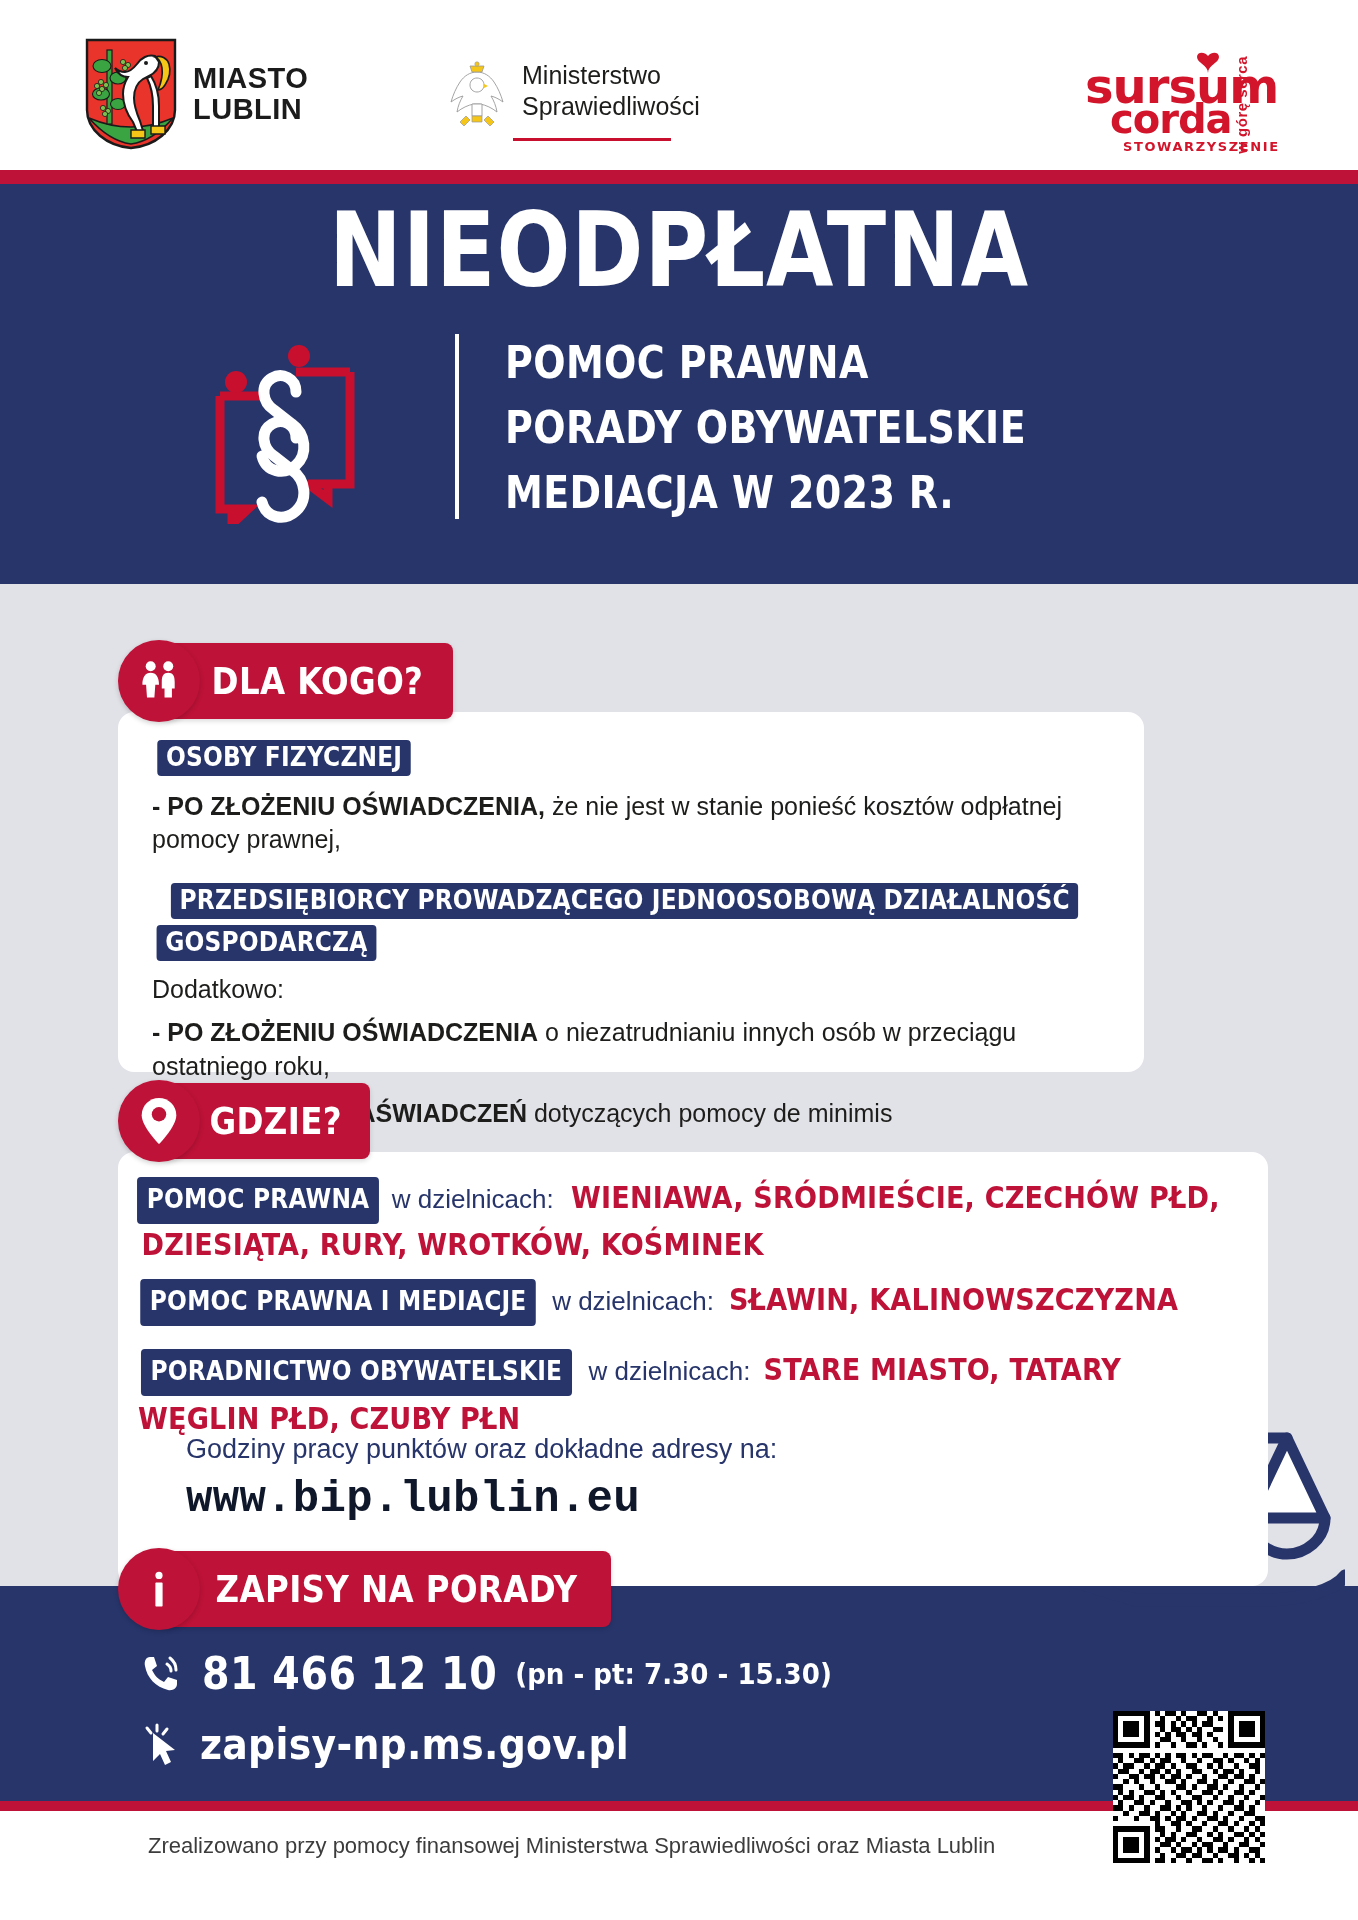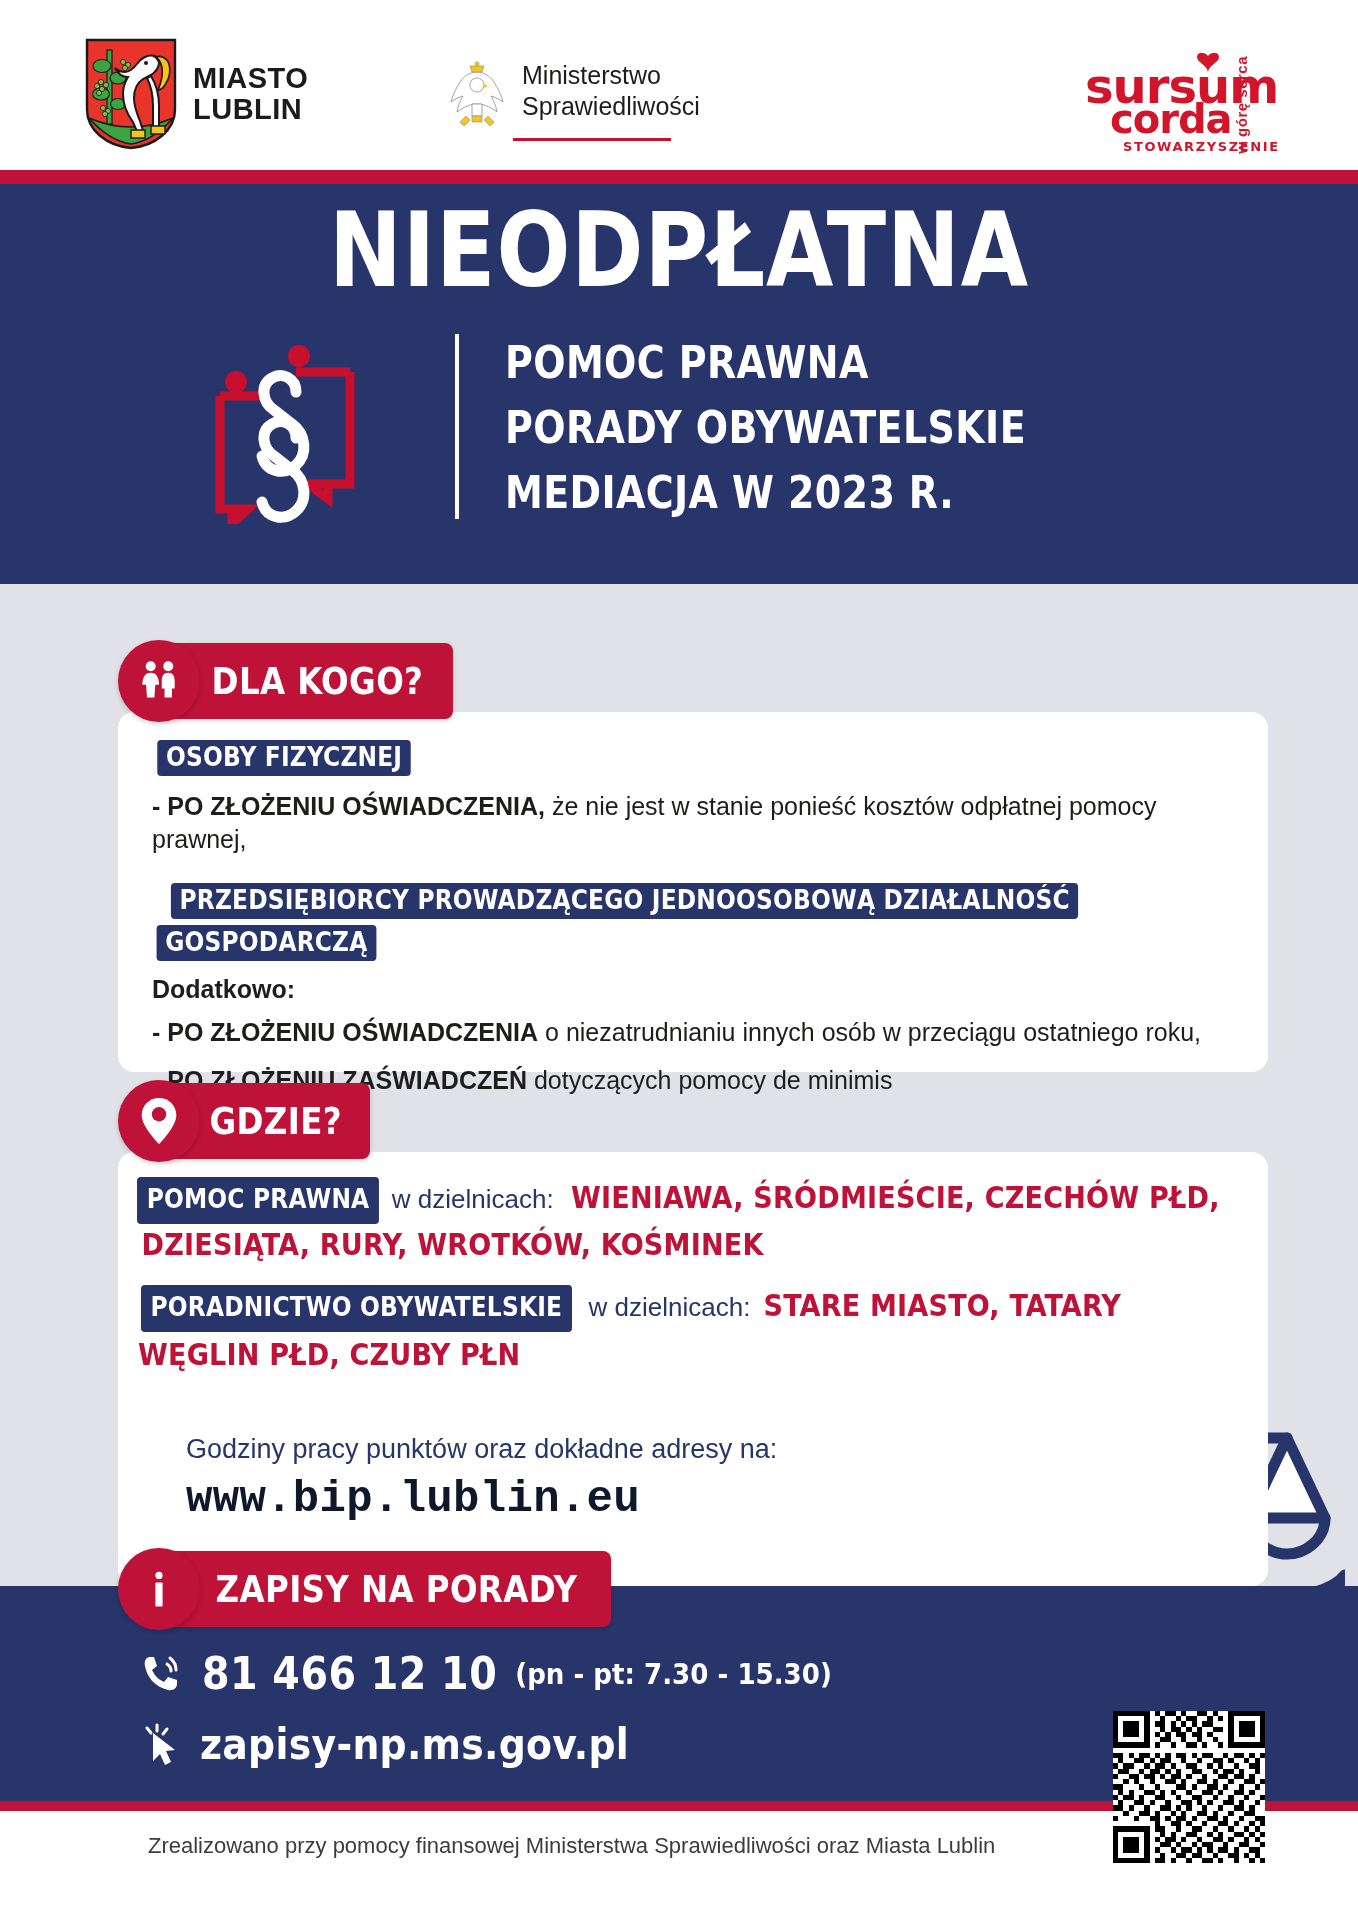--- a/index.html
+++ b/index.html
@@ -226,33 +226,33 @@
         <path d="M17 17 C11 17 8 22 8 30 L12 30 L13 44 L21 44 L22 30 L26 30 C26 22 23 17 17 17 Z" fill="#fff"></path>
         <circle cx="36" cy="10" r="5.4" fill="#fff"></circle>
         <path d="M36 17 C31 17 29 20 29 27 L29 34 L32 34 L32 44 L40 44 L40 34 L43 34 L43 27 C43 20 41 17 36 17 Z" fill="#fff"></path>
       </svg>
     </div>
     <div class="badge-pill">
       <span>DLA KOGO?</span>
     </div>
   </div>
 
-  <div class="card" style="left:118px;top:712px;width:1150px;height:360px;">
+  <div class="card" style="left:118px;top:712px;width:1026px;height:360px;">
     <div style="padding:28px 34px 0 34px;">
       <div class="tag">OSOBY FIZYCZNEJ</div>
       <div class="line" style="margin-top:14px;">
         <span class="lead">- PO ZŁOŻENIU OŚWIADCZENIA,</span><span> że nie jest w stanie ponieść kosztów odpłatnej pomocy prawnej,</span>
       </div>
       <div style="margin-top:26px;">
         <div class="tag">PRZEDSIĘBIORCY PROWADZĄCEGO JEDNOOSOBOWĄ DZIAŁALNOŚĆ</div>
       </div>
       <div style="margin-top:6px;">
         <div class="tag">GOSPODARCZĄ</div>
       </div>
-      <div class="line" style="margin-top:12px;font-weight:700;">Dodatkowo:</div>
+      <div class="line" style="margin-top:12px;font-weight:400;">Dodatkowo:</div>
       <div class="line" style="margin-top:10px;">
         <span class="lead">- PO ZŁOŻENIU OŚWIADCZENIA</span><span> o niezatrudnianiu innych osób w przeciągu ostatniego roku,</span>
       </div>
       <div class="line" style="margin-top:14px;">
         <span class="lead">- PO ZŁOŻENIU ZAŚWIADCZEŃ</span><span> dotyczących pomocy de minimis</span>
       </div>
     </div>
   </div>
 
   <div class="badge" style="left:118px;top:1080px;">
@@ -272,20 +272,25 @@
 
       <div class="dist-row">
         <span class="dist-tag">POMOC PRAWNA</span>
         <span class="dist-mid">w dzielnicach:</span>
         <span class="dist-red">WIENIAWA, ŚRÓDMIEŚCIE, CZECHÓW PŁD,</span>
       </div>
       <div style="margin-top:2px;">
         <span class="dist-red">DZIESIĄTA, RURY, WROTKÓW, KOŚMINEK</span>
       </div>
 
+      <div class="dist-row" style="margin-top:14px;">
+        <span class="dist-tag">POMOC PRAWNA I MEDIACJE</span>
+        <span class="dist-mid">w dzielnicach:</span>
+        <span class="dist-red">SŁAWIN, KALINOWSZCZYZNA</span>
+      </div>
 
       <div class="dist-row" style="margin-top:20px;">
         <span class="dist-tag">PORADNICTWO OBYWATELSKIE</span>
         <span class="dist-mid">w dzielnicach:</span>
         <span class="dist-red">STARE MIASTO, TATARY</span>
       </div>
       <div style="margin-top:4px;">
         <span class="dist-red">WĘGLIN PŁD, CZUBY PŁN</span>
       </div>
     </div>

